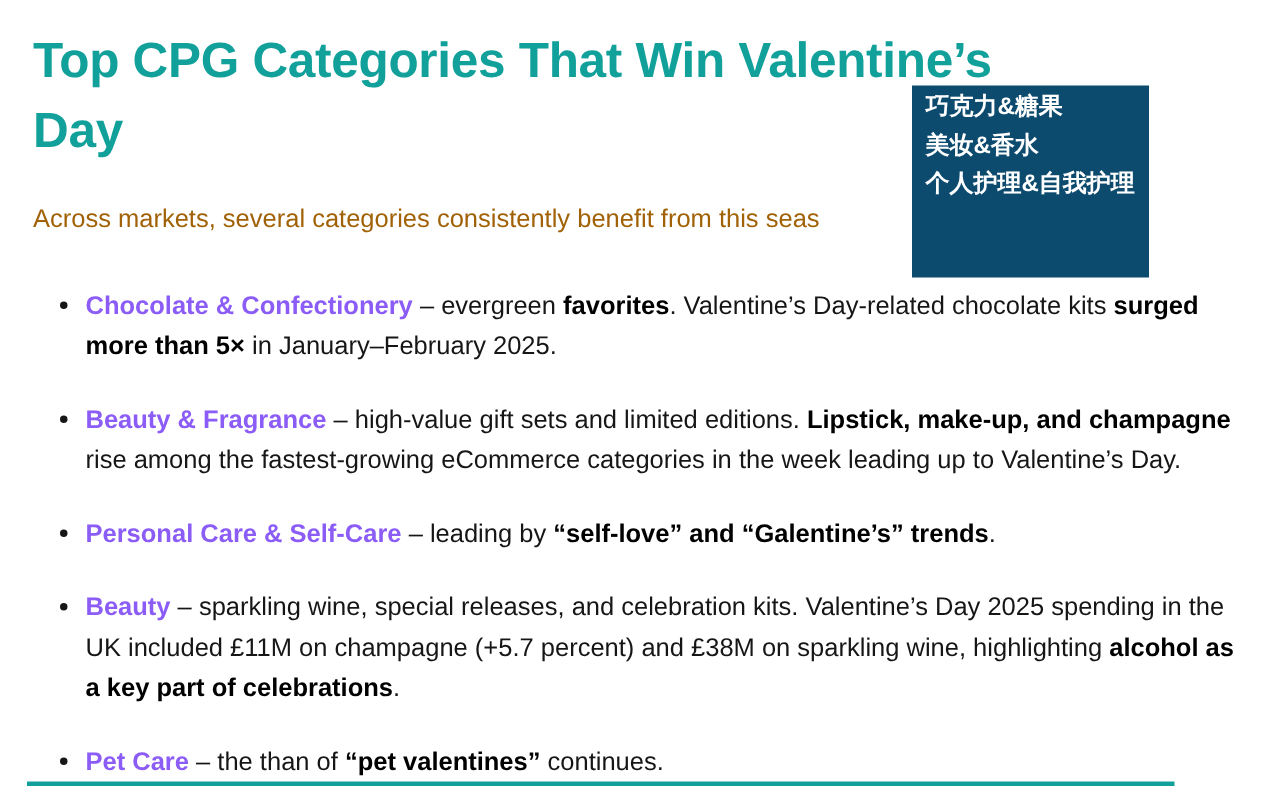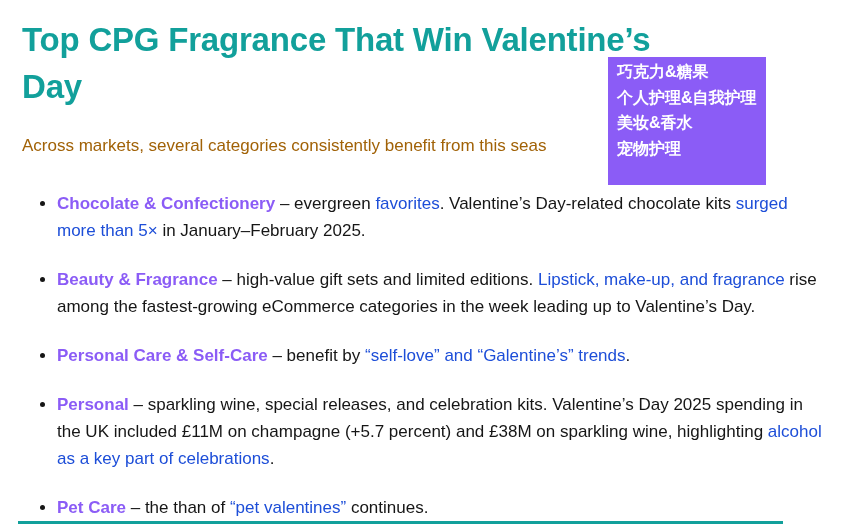--- a/index.html
+++ b/index.html
@@ -33,26 +33,26 @@
     max-width: 780px;
   }
   ul.cat-list li {
     font-size: 17px;
     line-height: 27px;
     margin-bottom: 22px;
     color: #161616;
   }
   .seg-bold { font-weight: 700; color: #8b5cf6; }
   .seg-normal { font-weight: 400; }
-  .seg-link { color: #1d4ed8; cursor: pointer; }
+  .seg-link { color: #000000; cursor: pointer; font-weight: bold; }
   .overlay {
     position: absolute;
     left: 608px; top: 57px;
     width: 158px; height: 128px;
-    background: #8b5cf6;
+    background: #0c4a6e;
     color: #ffffff;
     font-weight: 700;
     font-size: 16px;
     line-height: 25.5px;
     padding: 2px 9px 0 9px;
     box-sizing: border-box;
     white-space: nowrap;
     overflow: hidden;
     z-index: 10;
   }
@@ -62,34 +62,33 @@
     left: 18px; top: 521px;
     width: 765px; height: 3px;
     background: #12a09b;
   }
 </style>
 </head>
 <body>
 
 <div class="page">
 
-  <h1><span>Top CPG Fragrance That Win Valentine’s</span><br><span>Day</span></h1>
+  <h1><span>Top CPG Categories That Win Valentine’s</span><br><span>Day</span></h1>
 
   <p class="intro">Across markets, several categories consistently benefit from this seas</p>
 
   <ul class="cat-list">
     <li><span class="seg-bold">Chocolate &amp; Confectionery</span><span class="seg-normal"> – evergreen </span><span class="seg-link">favorites</span><span class="seg-normal">. Valentine’s Day-related chocolate kits </span><span class="seg-link">surged more than 5×</span><span class="seg-normal"> in January–February 2025.</span></li>
-    <li><span class="seg-bold">Beauty &amp; Fragrance</span><span class="seg-normal"> – high-value gift sets and limited editions. </span><span class="seg-link">Lipstick, make-up, and fragrance</span><span class="seg-normal"> rise among the fastest-growing eCommerce categories in the week leading up to Valentine’s Day.</span></li>
-    <li><span class="seg-bold">Personal Care &amp; Self-Care</span><span class="seg-normal"> – benefit by </span><span class="seg-link">“self-love” and “Galentine’s” trends</span><span class="seg-normal">.</span></li>
-    <li><span class="seg-bold">Personal</span><span class="seg-normal"> – sparkling wine, special releases, and celebration kits. Valentine’s Day 2025 spending in the UK included £11M on champagne (+5.7 percent) and £38M on sparkling wine, highlighting </span><span class="seg-link">alcohol as a key part of celebrations</span><span class="seg-normal">.</span></li>
+    <li><span class="seg-bold">Beauty &amp; Fragrance</span><span class="seg-normal"> – high-value gift sets and limited editions. </span><span class="seg-link">Lipstick, make-up, and champagne</span><span class="seg-normal"> rise among the fastest-growing eCommerce categories in the week leading up to Valentine’s Day.</span></li>
+    <li><span class="seg-bold">Personal Care &amp; Self-Care</span><span class="seg-normal"> – leading by </span><span class="seg-link">“self-love” and “Galentine’s” trends</span><span class="seg-normal">.</span></li>
+    <li><span class="seg-bold">Beauty</span><span class="seg-normal"> – sparkling wine, special releases, and celebration kits. Valentine’s Day 2025 spending in the UK included £11M on champagne (+5.7 percent) and £38M on sparkling wine, highlighting </span><span class="seg-link">alcohol as a key part of celebrations</span><span class="seg-normal">.</span></li>
     <li><span class="seg-bold">Pet Care</span><span class="seg-normal"> – the than of </span><span class="seg-link">“pet valentines”</span><span class="seg-normal"> continues.</span></li>
   </ul>
 
   <div class="overlay">
     <div class="ov-line">巧克力&amp;糖果</div>
+    <div class="ov-line">美妆&amp;香水</div>
     <div class="ov-line">个人护理&amp;自我护理</div>
-    <div class="ov-line">美妆&amp;香水</div>
-    <div class="ov-line">宠物护理</div>
   </div>
 
   <div class="bottom-rule"></div>
 
 </div>
 
 </body></html>

